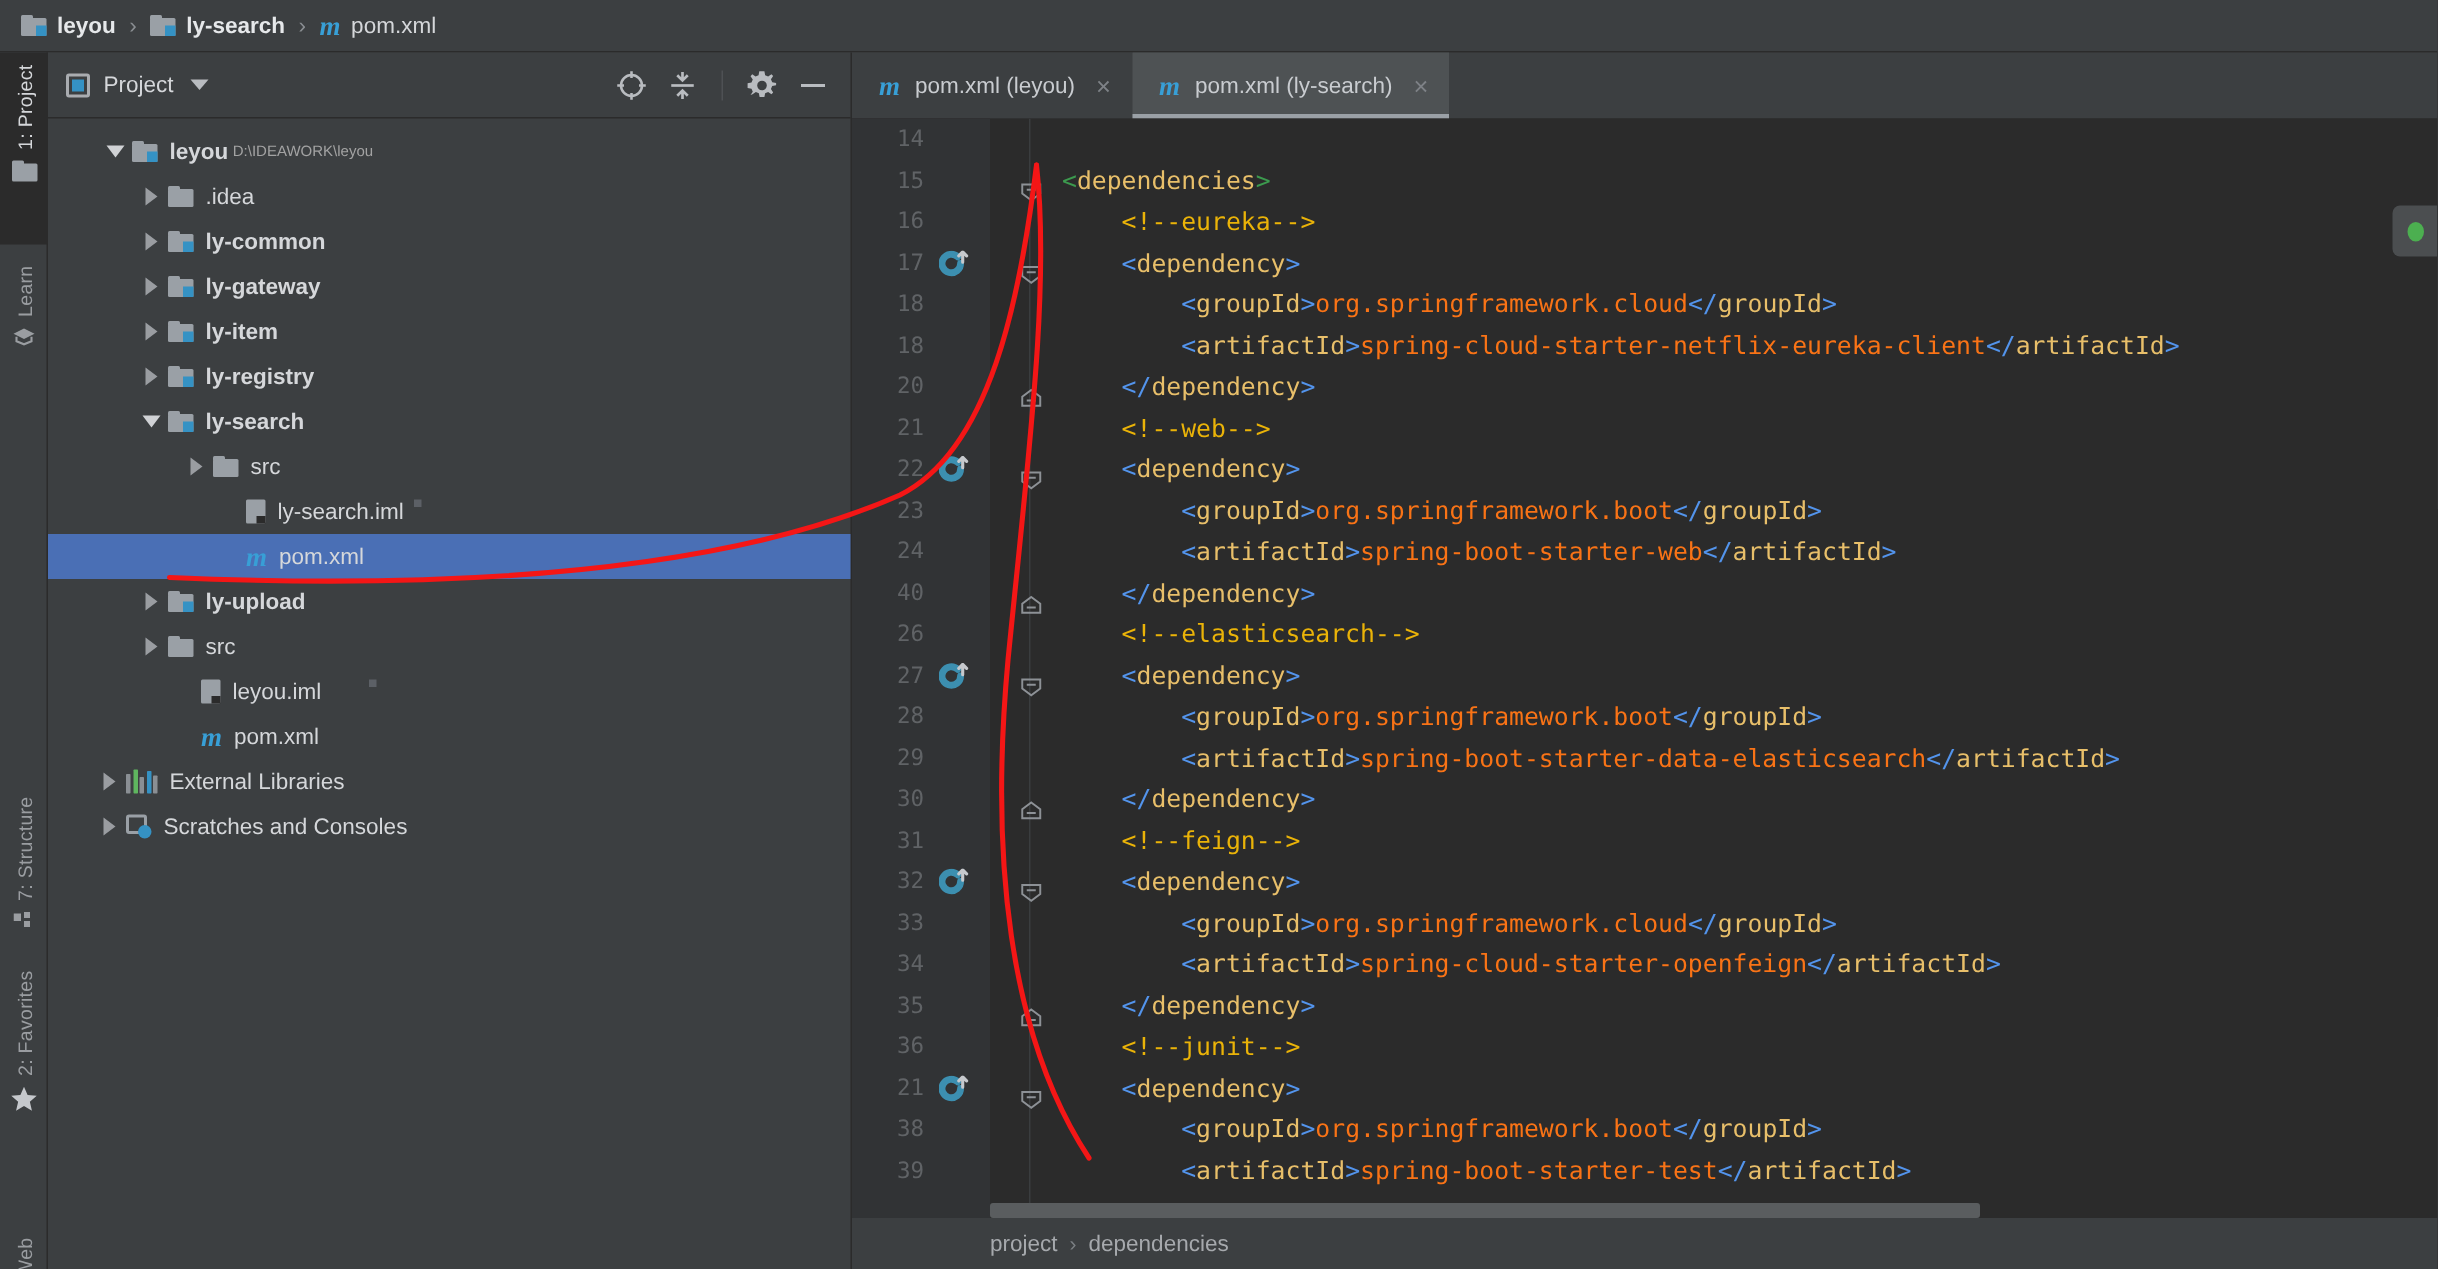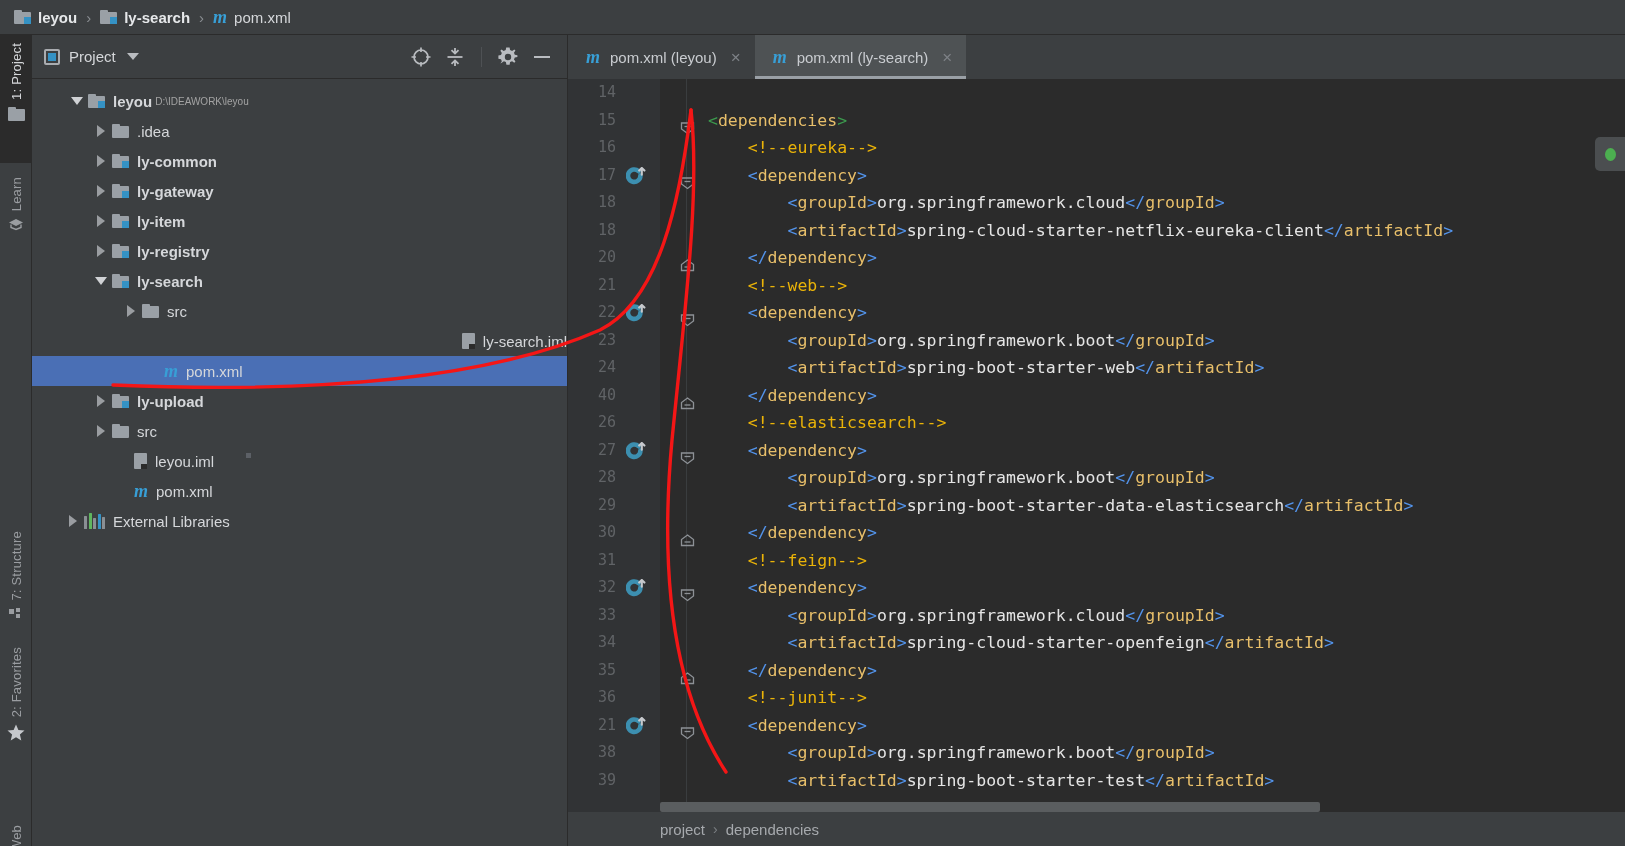--- a/index.html
+++ b/index.html
@@ -122,21 +122,21 @@
   .lnum { position: absolute; left: 0; width: 48px; text-align: right; color: #606366; font-size: 15px;
           font-family: "DejaVu Sans Mono", monospace; }
   .gico { position: absolute; left: 58px; top: 5px; }
   .fold { position: absolute; left: 112px; top: 9px; width: 15px; height: 11px; }
   .ctext { position: absolute; left: 140px; }
 
   
   .t-br  { color: #5394ec; }   
   .t-brg { color: #3c9a4e; }   
   .t-tag { color: #e8bf6a; }   
-  .t-txt { color: #e5e5e5; }   
+  .t-txt { color: #f97316; }   
   .t-cmt { color: #eab308; }   
 
   .hscroll { position: absolute; left: 92px; bottom: 0; width: 660px; height: 10px;
              background: #5a5d5f; border-radius: 2px; }
   .vline { position: absolute; top: 0; bottom: 0; width: 1px; background: #3a3d3f; }
 
   .statusbar { position: absolute; left: 0; right: 0; bottom: 0; height: 34px; background: #3c3f41;
                display: flex; align-items: center; padding-left: 92px; }
   .sb-crumb { font-size: 15px; color: #a6a9ad; }
   .sb-sep { color: #7b7f83; margin: 0 8px; font-size: 14px; }
@@ -337,21 +337,21 @@
       <div class="trow" style="padding-left:88px;">
         <span class="tw">
             <i class="arrow-r"></i>
           </span>
         <span class="ico-folder">
             <i class="tab"></i>
             <i class="body"></i>
           </span>
         <span class="tlabel">src</span>
       </div>
-      <div class="trow" style="padding-left:110px;justify-content:flex-end;">
+      <div class="trow" style="padding-left:110px;">
         <span class="tw"></span>
         <span class="ico-iml">
             <i class="pg"></i>
             <i class="fold"></i>
             <i class="blk"></i>
           </span>
         <span class="tlabel">ly-search.iml</span>
       </div>
       <div class="trow sel" style="padding-left:110px;">
         <span class="tw"></span>
@@ -398,20 +398,30 @@
             <i class="arrow-r"></i>
           </span>
         <span class="ico-lib">
           <b style="height:13px;background:#8a8f94"></b>
             <b style="height:16px;background:#5fb65f"></b>
             <b style="height:11px;background:#8a8f94"></b>
             <b style="height:15px;background:#3592c4"></b>
             <b style="height:12px;background:#8a8f94"></b>
         </span>
         <span class="tlabel">External Libraries</span>
+      </div>
+      <div class="trow" style="padding-left:30px;">
+        <span class="tw">
+            <i class="arrow-r"></i>
+          </span>
+        <span class="ico-scr">
+            <i class="s"></i>
+            <i class="c"></i>
+          </span>
+        <span class="tlabel">Scratches and Consoles</span>
       </div>
     </div>
   </div>
 
   <div class="editor-area">
     <div class="tabbar">
       <div class="etab inactive">
         <span class="ico-maven">m</span>
         <span class="etab-label">pom.xml (leyou)</span>
         <span class="tab-x">×</span>

